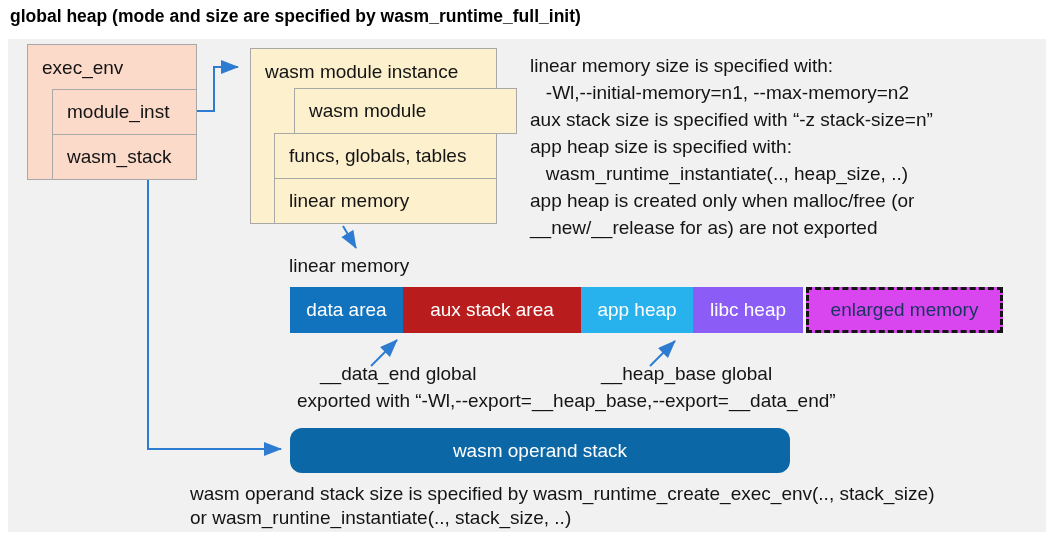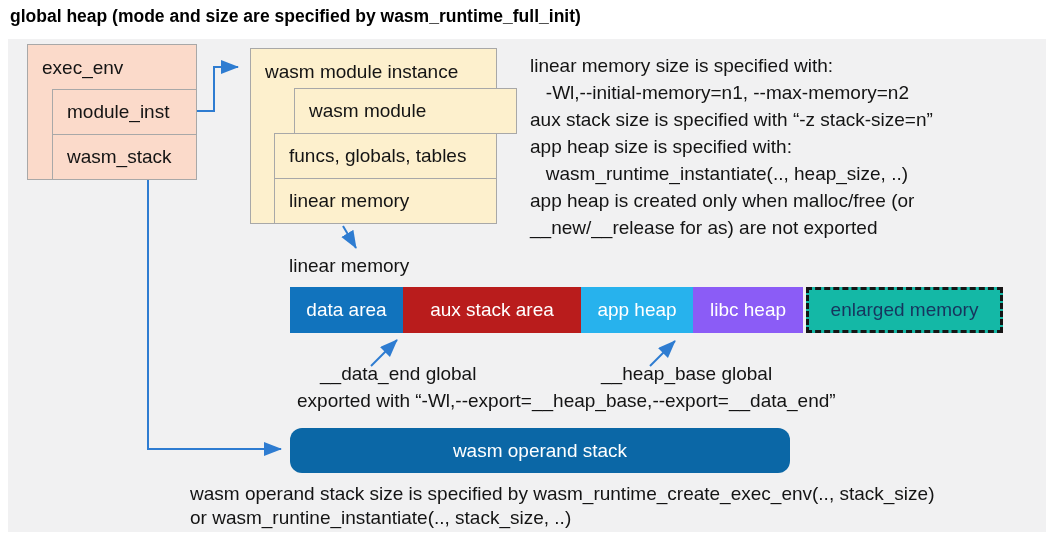--- a/index.html
+++ b/index.html
@@ -81,21 +81,21 @@
     <div>app heap is created only when malloc/free (or</div>
     <div>__new/__release for as) are not exported</div>
   </div>
 
   <div class="lm-label">linear memory</div>
   <div class="membar">
     <div class="seg" style="width: 113px; background-color: rgb(17, 115, 189);">data area</div>
     <div class="seg" style="width: 178px; background-color: #b91c1c;">aux stack area</div>
     <div class="seg" style="width: 112px; background-color: rgb(39, 178, 237);">app heap</div>
     <div class="seg" style="width: 110px; background-color: #8b5cf6;">libc heap</div>
-    <div class="seg seg-dashed" style="width: 197px; background-color: #14b8a6; color: rgb(23, 53, 94);">enlarged memory</div>
+    <div class="seg seg-dashed" style="width: 197px; background-color: #d946ef; color: rgb(23, 53, 94);">enlarged memory</div>
   </div>
 
   <div class="ann" style="left:320px;top:363px;">__data_end global</div>
   <div class="ann" style="left:601px;top:363px;">__heap_base global</div>
   <div class="ann" style="left:297px;top:390px;">exported with “-Wl,--export=__heap_base,--export=__data_end”</div>
 
   <div class="opstack" style="background-color: rgb(11, 103, 166);">wasm operand stack</div>
 
   <div class="footer-line" style="left:190px;top:483px;">wasm operand stack size is specified by wasm_runtime_create_exec_env(.., stack_size)</div>
   <div class="footer-line" style="left:190px;top:507px;">or wasm_runtine_instantiate(.., stack_size, ..)</div>

